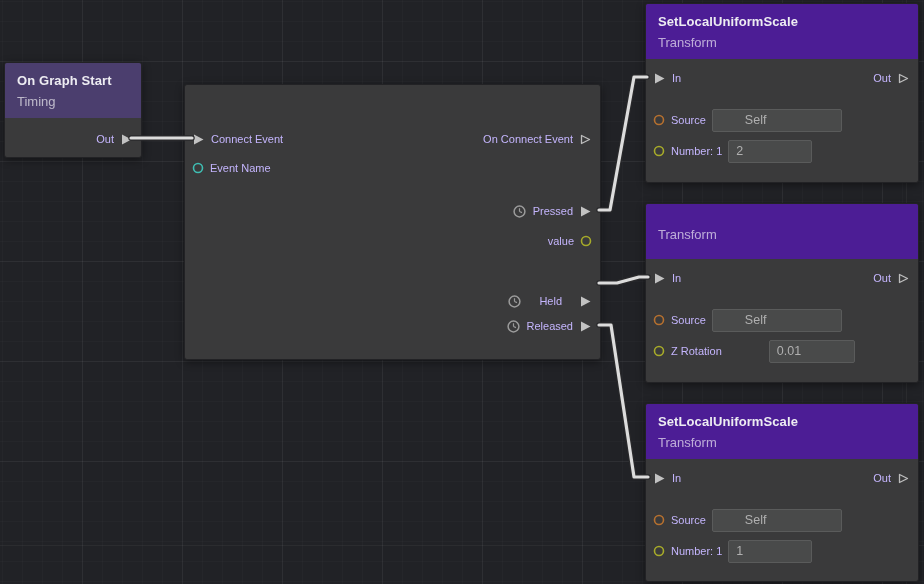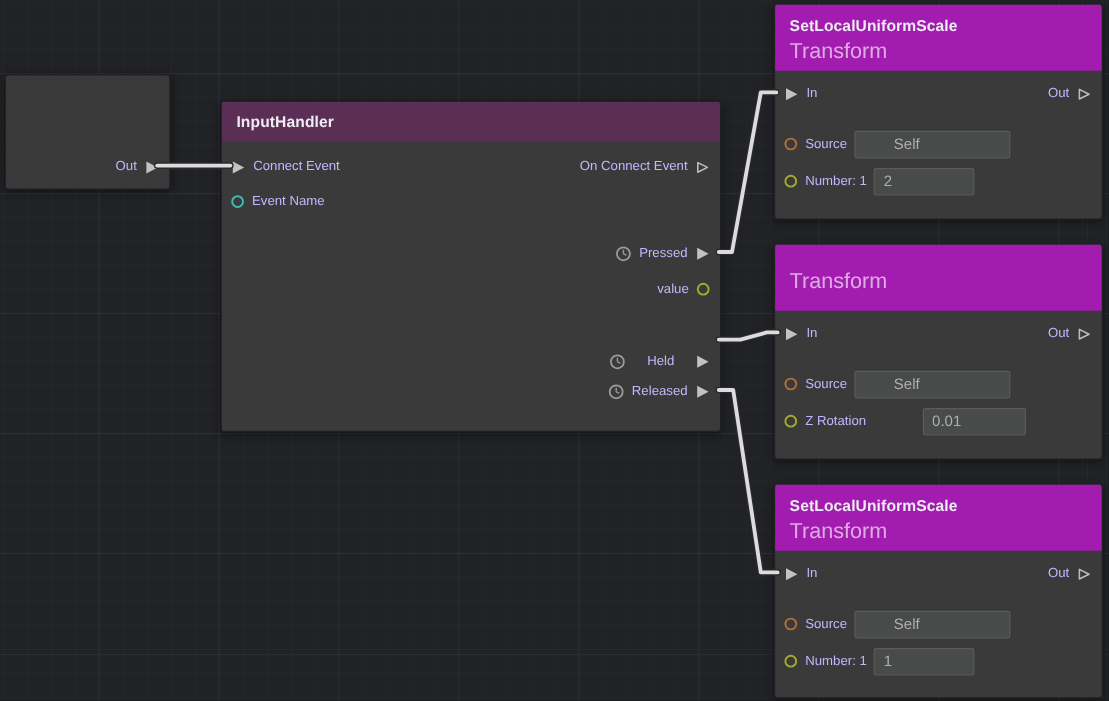--- a/index.html
+++ b/index.html
@@ -30,26 +30,26 @@
     border-radius:2px 2px 0 0;
     display:flex;flex-direction:column;justify-content:center;
   }
   .nheader.tall{height:55px;}
   .nheader.short{height:33px;}
   .ntitle{
     font-size:13px;font-weight:bold;color:#edecf2;
     line-height:16px;letter-spacing:0.1px;
   }
   .nsub{
-    font-size:18px;color:rgba(255,255,255,0.63);
+    font-size:13px;color:rgba(255,255,255,0.63);
     line-height:15px;margin-top:5px;
   }
   .hdr-event{background:#4b3e6e;}
   .hdr-custom{background:#5b2e56;}
-  .hdr-transform{background:#a21caf;}
+  .hdr-transform{background:#4c1d95;}
   .prow{
     position:absolute;height:24px;
     display:flex;align-items:center;gap:6px;
     white-space:nowrap;
   }
   .prow.left{left:7px;}
   .prow.right{right:8px;justify-content:flex-end;}
   .plabel{font-size:11px;color:#c4b5fd;}
   .pfield{
     background:#494a4a;
@@ -79,34 +79,35 @@
     </g>
     <g fill="none" stroke="#dcdcdc" stroke-width="3.2" stroke-linejoin="round" stroke-linecap="round">
       <path d="M131,138 H192"></path>
       <path d="M599,210 H610 L634,77 H647"></path>
       <path d="M599,283 H617 L639,277 H648"></path>
       <path d="M599,325 H611 L634,477 H648"></path>
     </g>
   </svg>
 
   <div class="node" style="left:4px;top:62px;width:138px;height:96px;">
+    <div class="nheader tall hdr-event">
+      <div class="ntitle">On Graph Start</div>
+      <div class="nsub">Timing</div>
+    </div>
     <div class="prow right" style="top:64px;">
       <span class="plabel">Out</span>
       <span class="icon">
         <svg width="13" height="13">
             <path d="M2,1.5 L11.5,6.5 L2,11.5 Z" fill="#c2c2c2"></path>
           </svg>
       </span>
     </div>
   </div>
 
   <div class="node" style="left:184px;top:84px;width:417px;height:276px;">
-    <div class="nheader short hdr-custom">
-      <div class="ntitle">InputHandler</div>
-    </div>
     <div class="prow left" style="top:42px;">
       <span class="icon">
         <svg width="13" height="13">
             <path d="M2,1.5 L11.5,6.5 L2,11.5 Z" fill="#c2c2c2"></path>
           </svg>
       </span>
       <span class="plabel">Connect Event</span>
     </div>
     <div class="prow right" style="top:42px;">
       <span class="plabel">On Connect Event</span>

